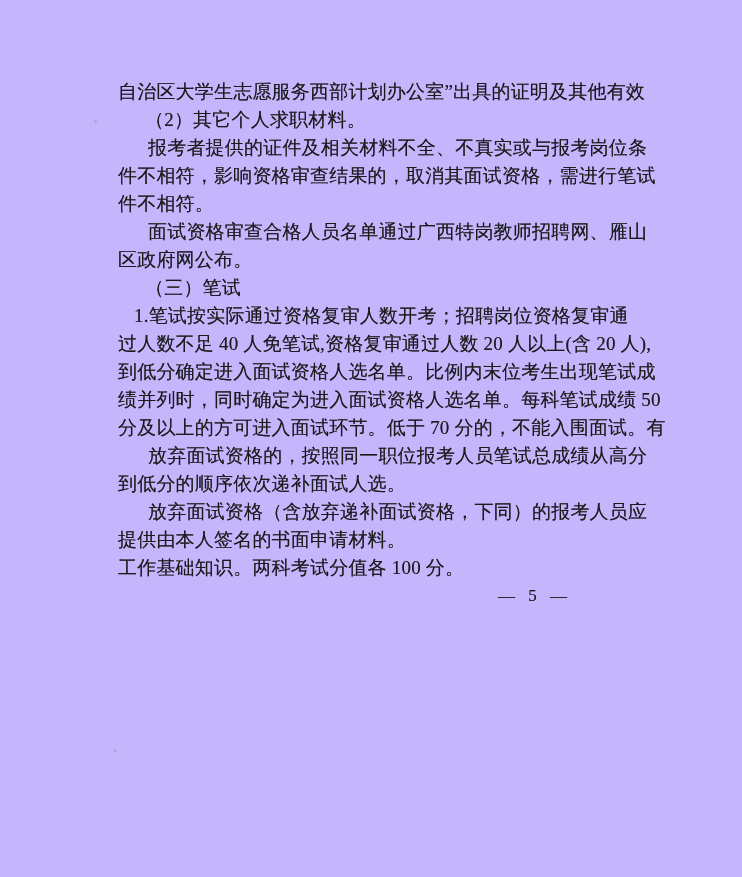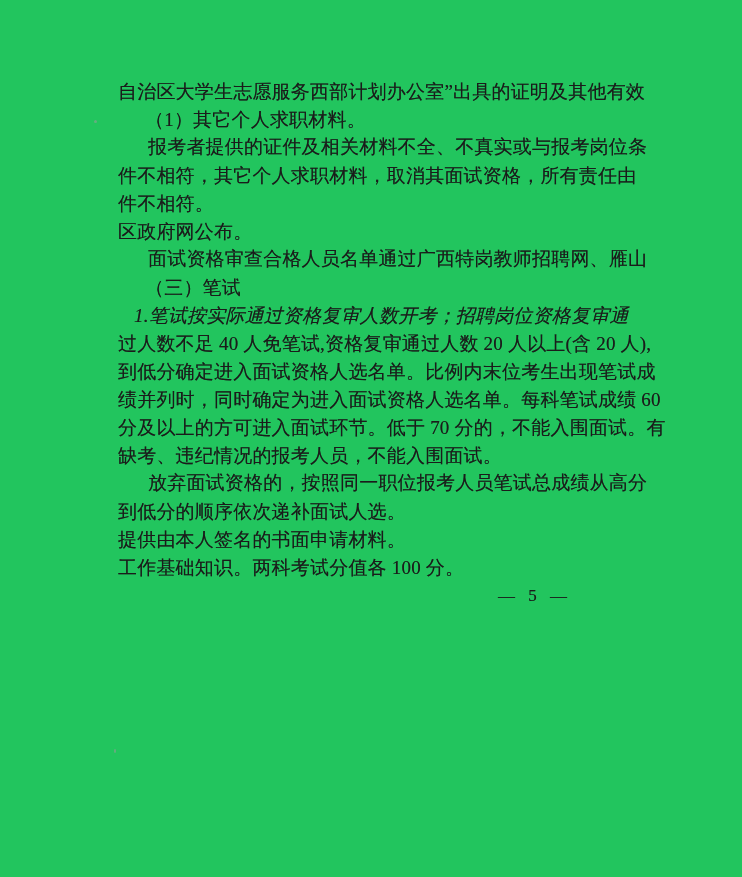--- a/index.html
+++ b/index.html
@@ -4,40 +4,40 @@
 <style>
   html, body {
     margin: 0;
     padding: 0;
     background: #ffffff;
   }
   .page {
     position: relative;
     width: 742px;
     height: 877px;
-    background: #22c55e;
+    background: #c4b5fd;
     overflow: hidden;
     font-family: "Liberation Serif", "DejaVu Serif", serif;
     color: #1b1b1b;
   }
   .textblock {
     position: absolute;
     left: 118px;
     top: 78px;
     width: 530px;
     font-size: 19px;
     line-height: 28px;
     letter-spacing: 0.2px;
     text-shadow: 0 0 0.5px rgba(20,20,20,0.55);
     white-space: nowrap;
   }
   .line { height: 28px; }
   .ind-paren { padding-left: 27px; }
-  .ind-num   { padding-left: 16px; font-style: italic; }
-  .ind-para  { padding-left: 30px; font-family: Liberation Mono, monospace; }
+  .ind-num   { padding-left: 16px; }
+  .ind-para  { padding-left: 30px; }
   .footer-line {
     height: 28px;
     text-align: right;
     padding-right: 80px;
     font-size: 17px;
     word-spacing: 7px;
     letter-spacing: 1px;
   }
   .speck {
     position: absolute;
@@ -49,32 +49,32 @@
 </style>
 </head>
 <body>
 
 <div class="page">
   <span class="speck speck-1"></span>
   <span class="speck speck-2"></span>
 
   <div class="textblock">
     <div class="line">自治区大学生志愿服务西部计划办公室”出具的证明及其他有效</div>
-    <div class="line ind-paren">（1）其它个人求职材料。</div>
+    <div class="line ind-paren">（2）其它个人求职材料。</div>
     <div class="line ind-para">报考者提供的证件及相关材料不全、不真实或与报考岗位条</div>
-    <div class="line">件不相符，其它个人求职材料，取消其面试资格，所有责任由</div>
+    <div class="line">件不相符，影响资格审查结果的，取消其面试资格，需进行笔试</div>
     <div class="line">件不相符。</div>
+    <div class="line ind-para">面试资格审查合格人员名单通过广西特岗教师招聘网、雁山</div>
     <div class="line">区政府网公布。</div>
-    <div class="line ind-para">面试资格审查合格人员名单通过广西特岗教师招聘网、雁山</div>
     <div class="line ind-paren">（三）笔试</div>
     <div class="line ind-num">1.笔试按实际通过资格复审人数开考；招聘岗位资格复审通</div>
     <div class="line">过人数不足 40 人免笔试,资格复审通过人数 20 人以上(含 20 人),</div>
     <div class="line">到低分确定进入面试资格人选名单。比例内末位考生出现笔试成</div>
-    <div class="line">绩并列时，同时确定为进入面试资格人选名单。每科笔试成绩 60</div>
+    <div class="line">绩并列时，同时确定为进入面试资格人选名单。每科笔试成绩 50</div>
     <div class="line">分及以上的方可进入面试环节。低于 70 分的，不能入围面试。有</div>
-    <div class="line">缺考、违纪情况的报考人员，不能入围面试。</div>
     <div class="line ind-para">放弃面试资格的，按照同一职位报考人员笔试总成绩从高分</div>
     <div class="line">到低分的顺序依次递补面试人选。</div>
+    <div class="line ind-para">放弃面试资格（含放弃递补面试资格，下同）的报考人员应</div>
     <div class="line">提供由本人签名的书面申请材料。</div>
     <div class="line">工作基础知识。两科考试分值各 100 分。</div>
     <div class="footer-line">— 5 —</div>
   </div>
 </div>
 
 </body></html>

